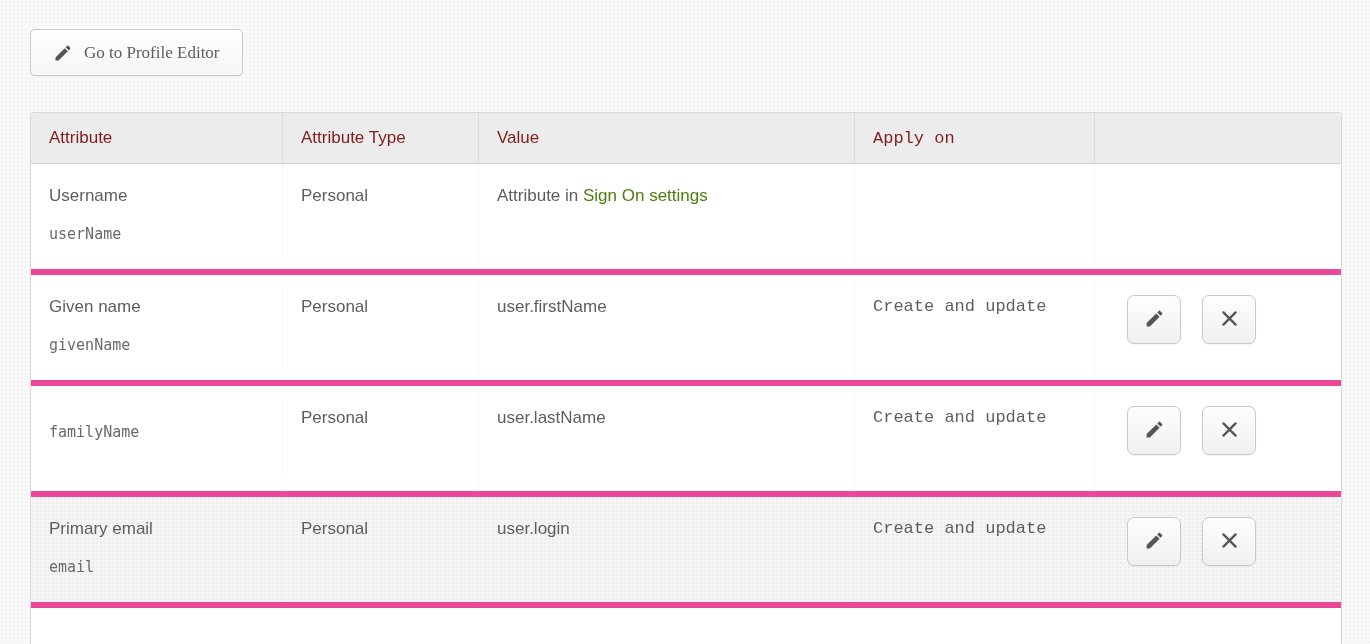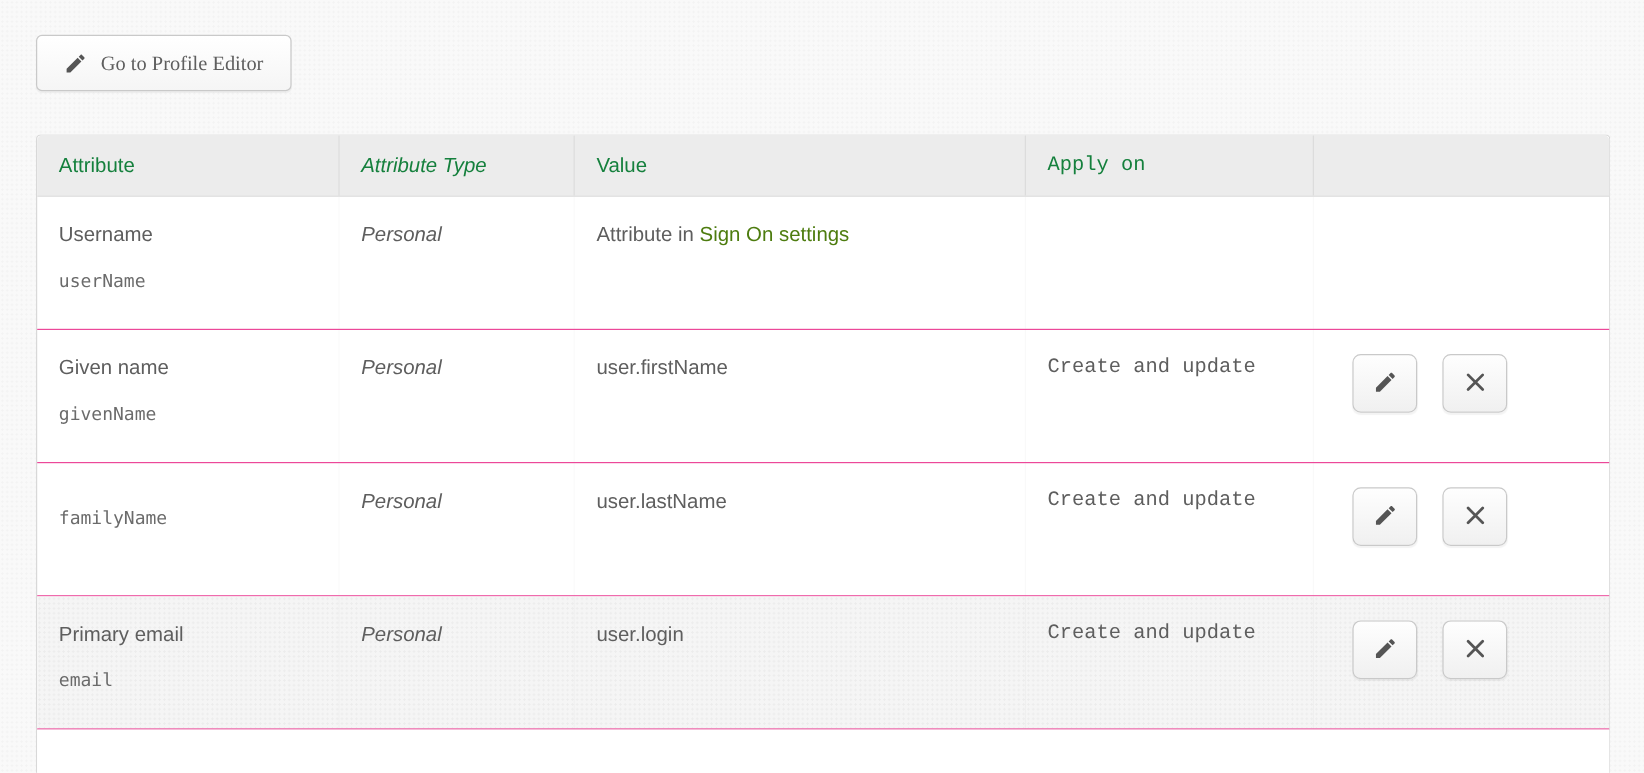--- a/index.html
+++ b/index.html
@@ -37,36 +37,36 @@
     border-radius: 4px 4px 0 0;
   }
   .thead {
     display: flex; height: 51px;
     background: #ececec;
     border-bottom: 1px solid #d4d4d4;
     border-radius: 4px 4px 0 0;
   }
   .th {
     display: flex; align-items: center;
-    padding-left: 18px; font-size: 17px; color: #15803d;
+    padding-left: 18px; font-size: 17px; color: #7f1d1d;
     border-right: 1px solid #dcdcdc;
   }
   .th:last-child { border-right: none; }
 
-  .tr { display: flex; height: 111px; border-bottom: 1px solid #ec4899; }
+  .tr { display: flex; height: 111px; border-bottom: 6px solid #ec4899; }
   .tr.highlight {
     background-color: #f5f5f5;
     background-image: radial-gradient(rgba(0,0,0,0.035) 1px, transparent 1px);
     background-size: 4px 4px;
   }
   .td { padding: 20px 0 0 18px; border-right: 1px solid rgba(0,0,0,0.025); }
   .td:last-child { border-right: none; }
 
   .col-attr    { width: 252px; }
-  .col-type    { width: 196px; font-style: italic; }
+  .col-type    { width: 196px; }
   .col-value   { width: 376px; }
   .col-apply   { width: 240px; font-family: Liberation Mono, monospace; }
   .col-actions { flex: 1; }
 
   .primary { font-size: 17px; line-height: 24px; color: #5e5e5e; }
   .mono {
     margin-top: 17px;
     font-family: "DejaVu Sans Mono", monospace;
     font-size: 15px; color: #6b6b6b;
   }

